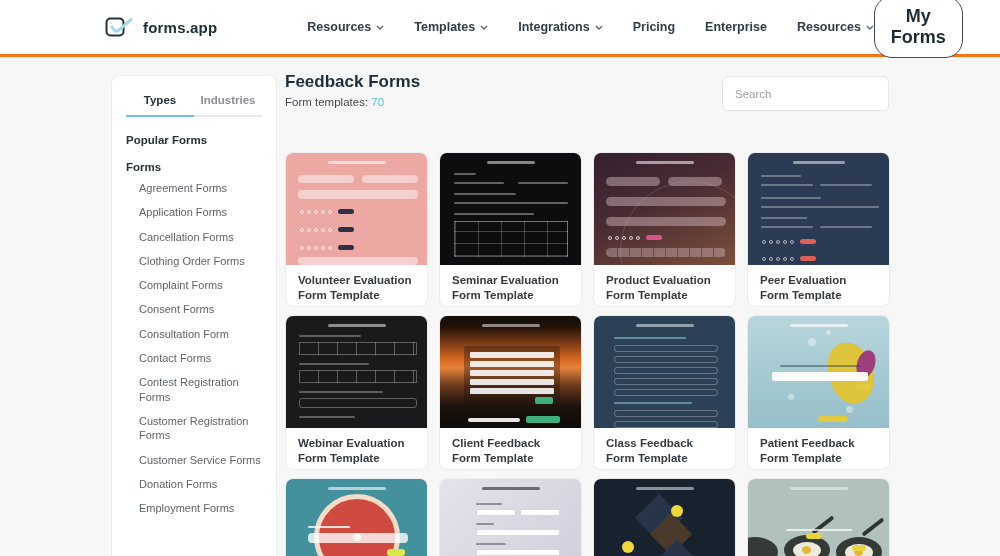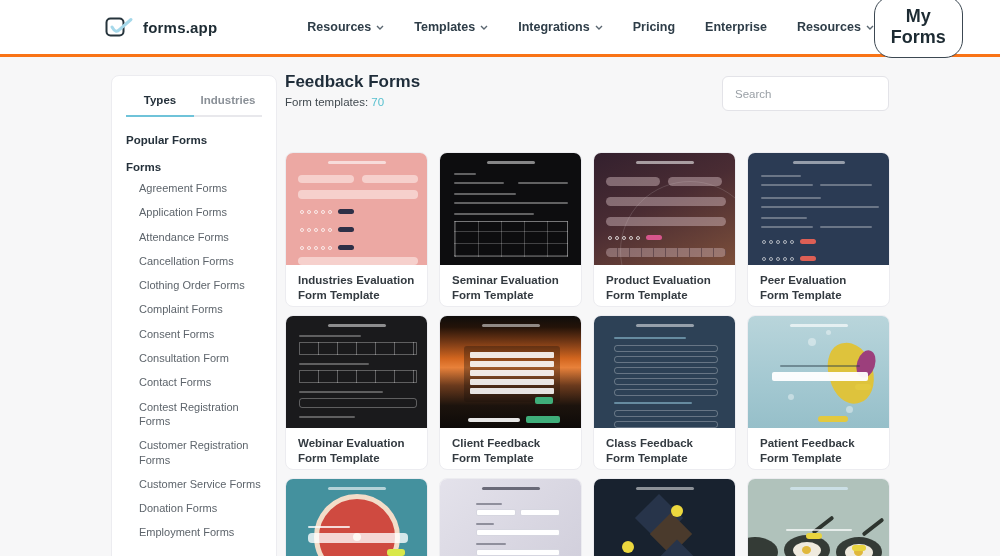--- a/index.html
+++ b/index.html
@@ -216,21 +216,20 @@
   <aside class="sidebar">
     <div class="tabs">
       <div class="tab active">Types</div>
       <div class="tab">Industries</div>
     </div>
     <div class="side-section">Popular Forms</div>
     <div class="side-section second">Forms</div>
     <ul class="side-list">
         <li><span>Agreement Forms</span></li>
         <li><span>Application Forms</span></li>
-        <li><span>Attendance Forms</span></li>
         <li><span>Cancellation Forms</span></li>
         <li><span>Clothing Order Forms</span></li>
         <li><span>Complaint Forms</span></li>
         <li><span>Consent Forms</span></li>
         <li><span>Consultation Form</span></li>
         <li><span>Contact Forms</span></li>
         <li><span>Contest Registration Forms</span></li>
         <li><span>Customer Registration Forms</span></li>
         <li><span>Customer Service Forms</span></li>
         <li><span>Donation Forms</span></li>
@@ -277,21 +276,21 @@
           <div class="dr" style="left:14px;top:92px;">
               <i></i>
               <i></i>
               <i></i>
               <i></i>
               <i></i>
               <b></b>
             </div>
           <div class="p f" style="left:12px;top:104px;width:120px;height:8px;"></div>
         </div>
-        <div class="caption">Industries Evaluation Form Template</div>
+        <div class="caption">Volunteer Evaluation Form Template</div>
       </div>
 
       <div class="card">
         <div class="thumb t2">
           <div class="mt"></div>
           <div class="ln" style="left:14px;top:20px;width:22px;"></div>
           <div class="ln" style="left:14px;top:29px;width:50px;"></div>
           <div class="ln" style="left:78px;top:29px;width:50px;"></div>
           <div class="ln" style="left:14px;top:40px;width:62px;"></div>
           <div class="ln" style="left:14px;top:49px;width:114px;"></div>

